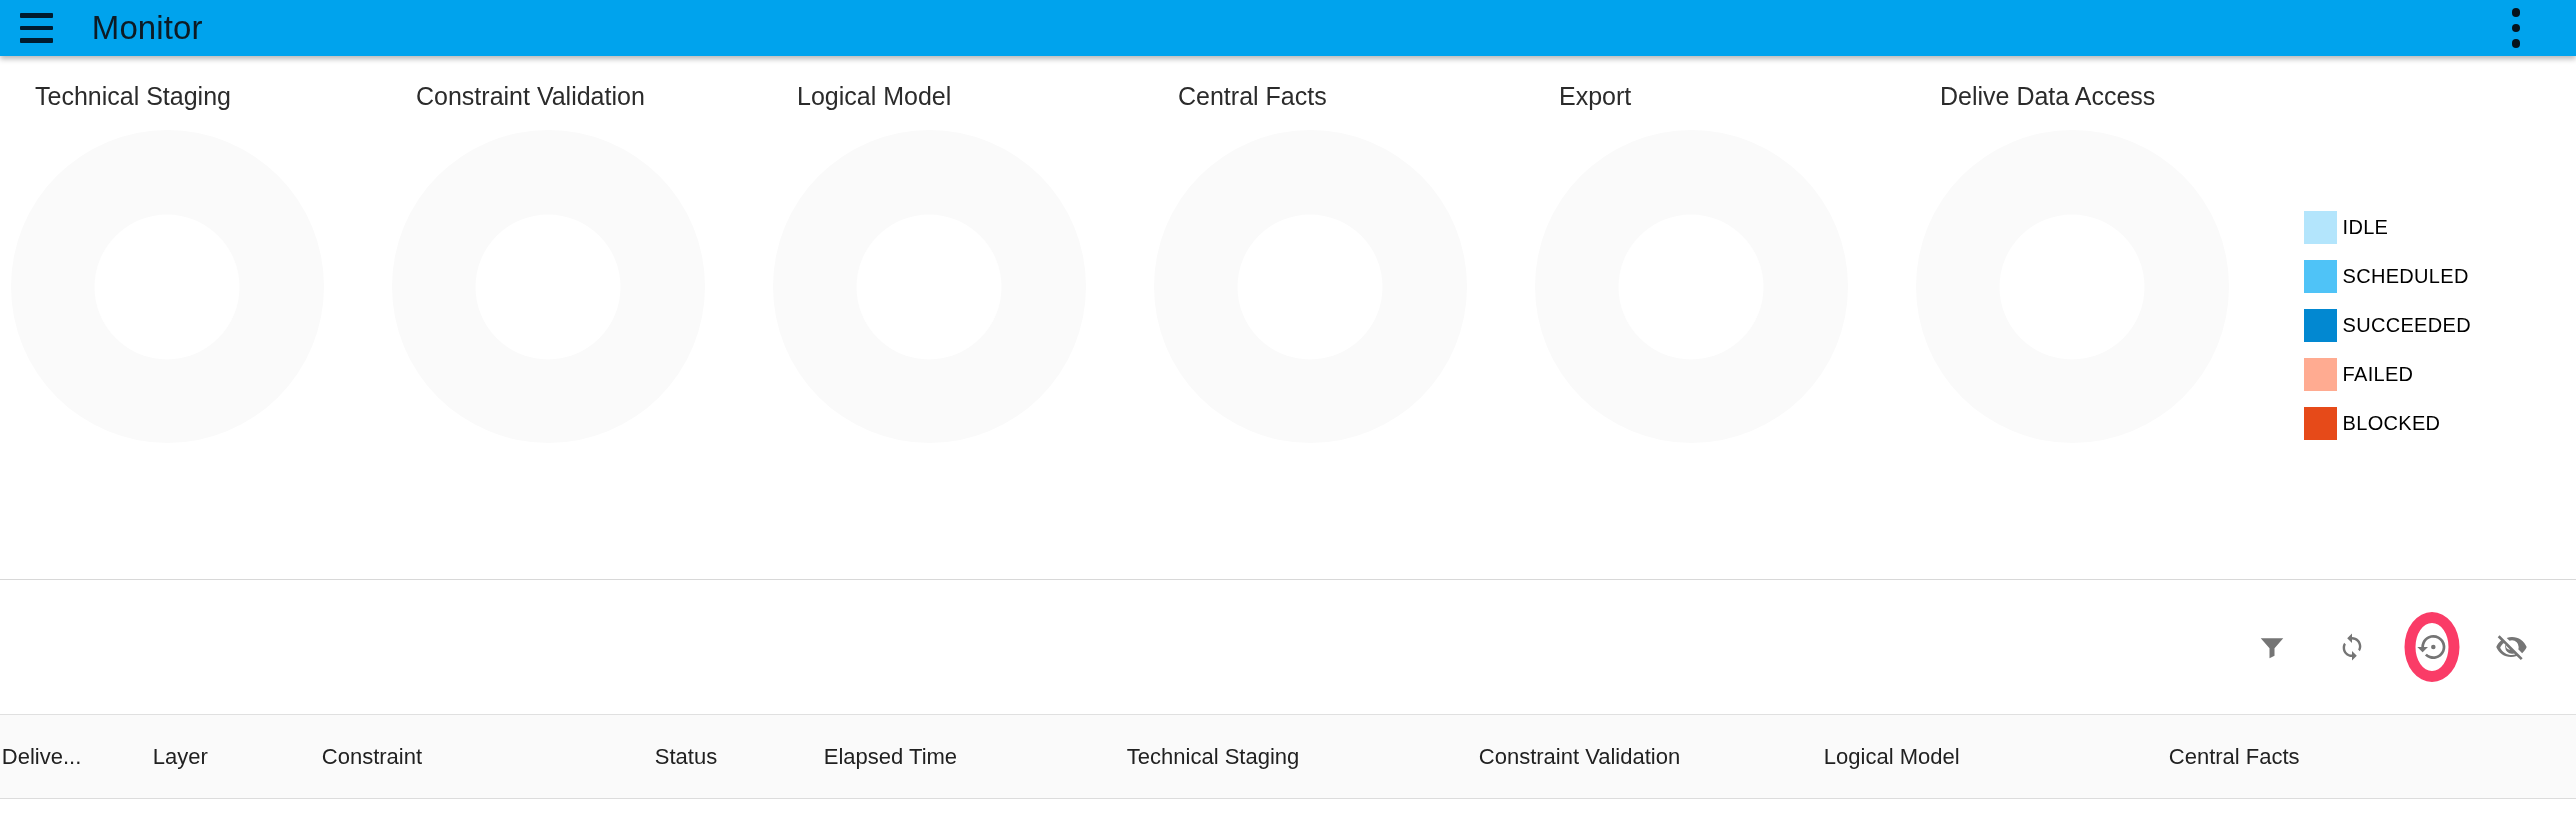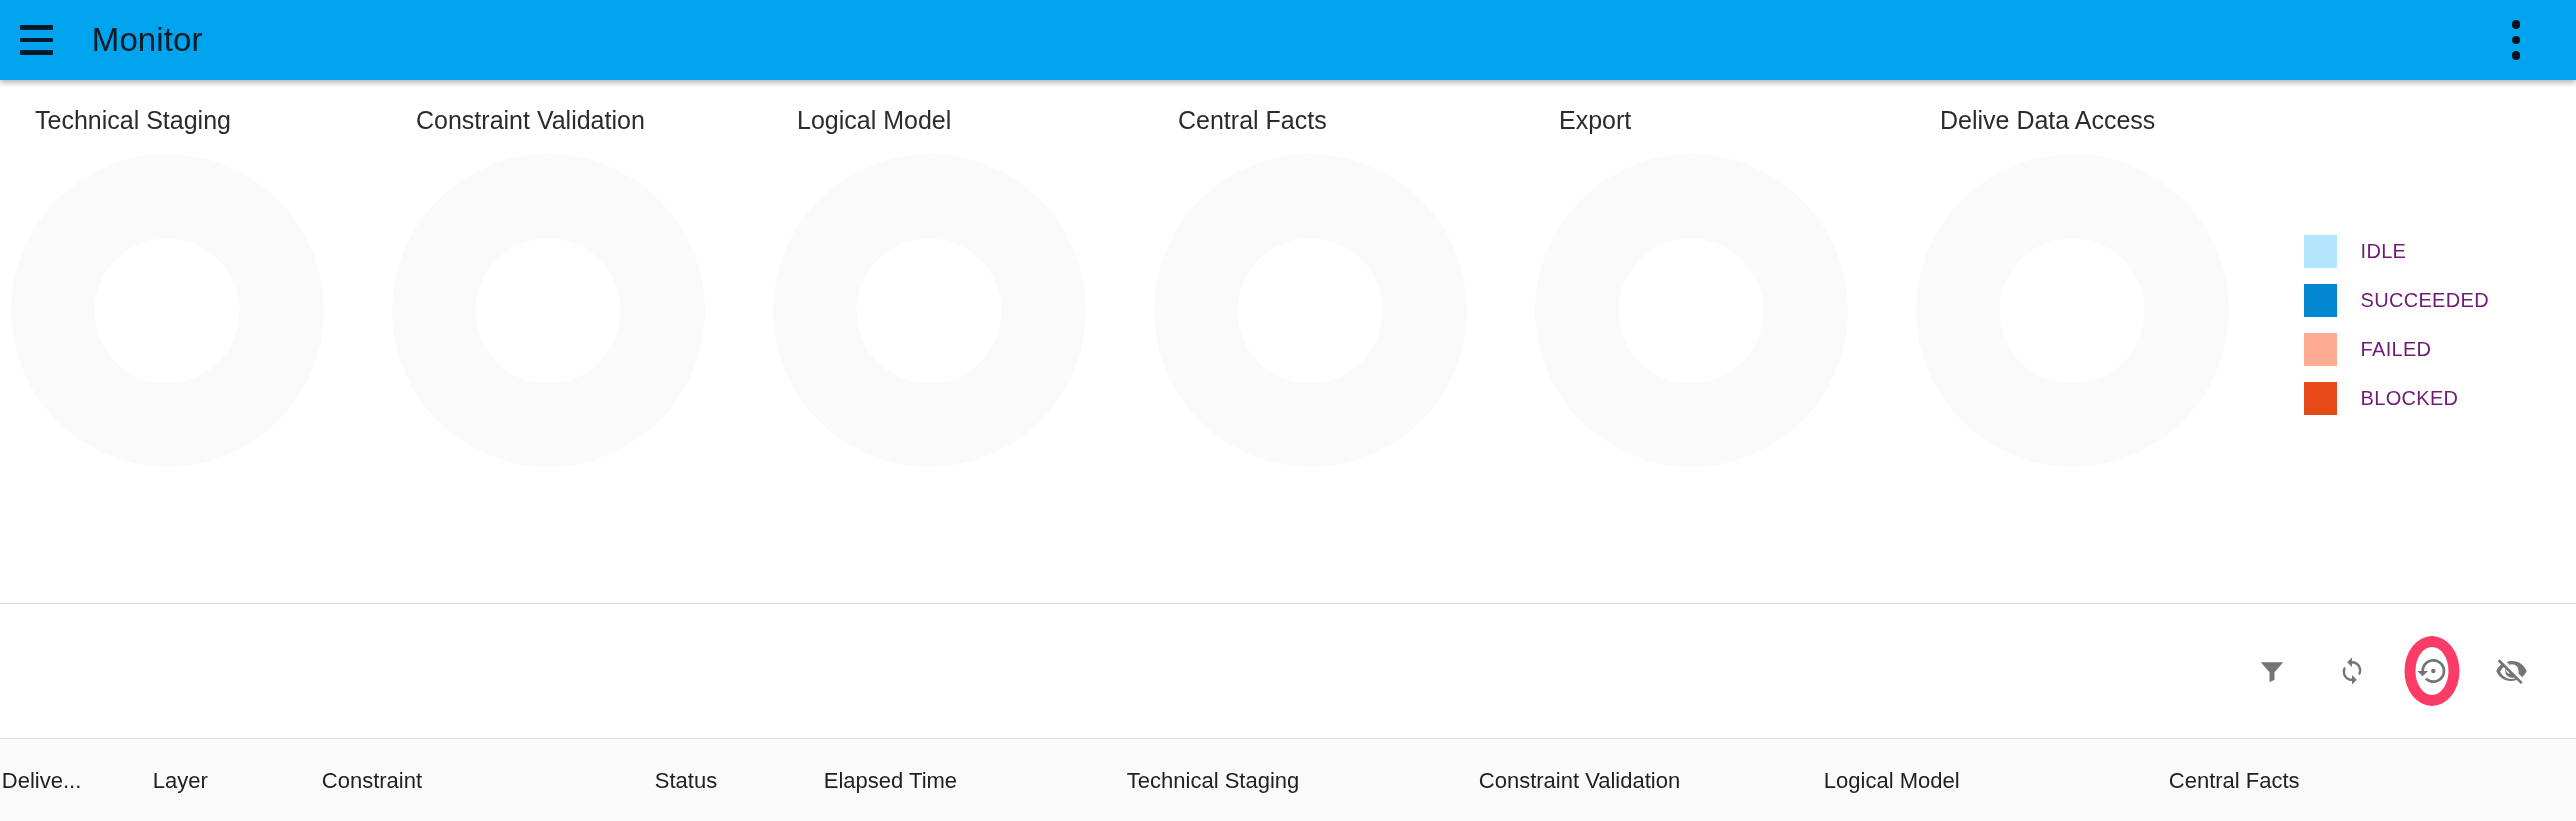--- a/index.html
+++ b/index.html
@@ -8,21 +8,21 @@
     margin: 0; padding: 0;
     width: 2576px; height: 822px;
     background: #ffffff;
     font-family: "Liberation Sans", sans-serif;
     overflow: hidden;
   }
 
   
   .appbar {
     position: relative;
-    height: 80px;
+    height: 56px;
     background: #00a3ed;
     display: flex;
     align-items: center;
     padding: 0 25px 0 8.8px;
     box-shadow: 0 2.6px 5.3px rgba(0,0,0,0.28);
     z-index: 5;
   }
   .menu-btn {
     width: 55px; height: 55px;
     display: flex; flex-direction: column;
@@ -117,23 +117,23 @@
   .legend-item {
     display: flex;
     align-items: center;
     height: 49px;
   }
   .legend-swatch {
     width: 33px; height: 33px;
     flex: 0 0 33px;
   }
   .legend-label {
-    margin-left: 24px;
+    margin-left: 6px;
     font-size: 20px;
-    color: #701a75;
+    color: #000000;
     letter-spacing: 0.3px;
     white-space: nowrap;
   }
 
   
   .toolbar {
     height: 135px;
     background: #ffffff;
     display: flex;
     align-items: center;
@@ -240,20 +240,24 @@
     </div>
 
   </div>
 
   <div class="legend">
     <div class="legend-item">
       <span class="legend-swatch" style="background:#b3e5fc"></span>
       <span class="legend-label">IDLE</span>
     </div>
     <div class="legend-item">
+      <span class="legend-swatch" style="background:#4fc3f7"></span>
+      <span class="legend-label">SCHEDULED</span>
+    </div>
+    <div class="legend-item">
       <span class="legend-swatch" style="background:#0288d1"></span>
       <span class="legend-label">SUCCEEDED</span>
     </div>
     <div class="legend-item">
       <span class="legend-swatch" style="background:#ffab91"></span>
       <span class="legend-label">FAILED</span>
     </div>
     <div class="legend-item">
       <span class="legend-swatch" style="background:#e64a19"></span>
       <span class="legend-label">BLOCKED</span>

